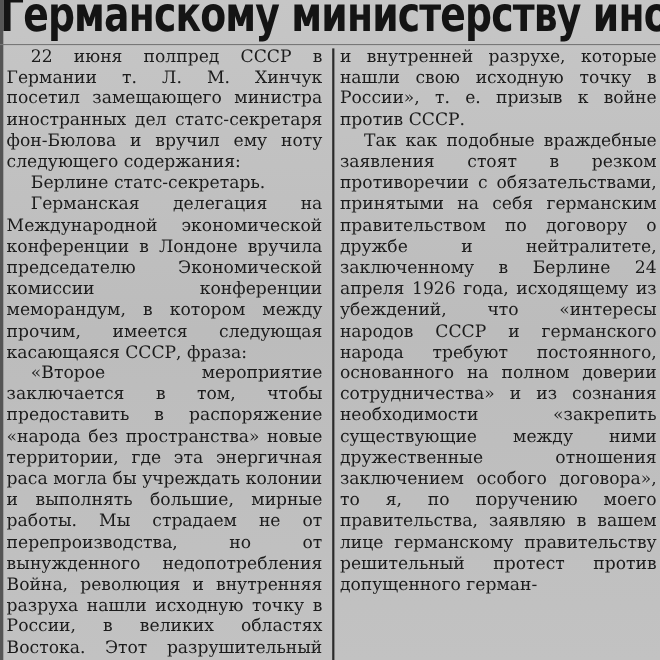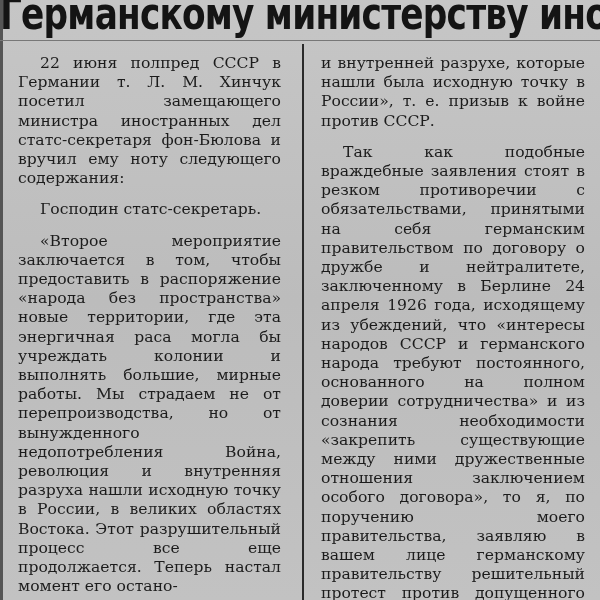--- a/index.html
+++ b/index.html
@@ -28,21 +28,21 @@
   }
   .col {
     position: absolute; top: 42px;
     font-size: 15.6px;
     line-height: 19.2px;
     text-align: justify;
     color: #1c1c1c;
   }
   .col-left { left: 6px; width: 287px; }
   .col-right { left: 309px; width: 288px; }
-  .col p { margin: 12px; text-indent: 0; }
+  .col p { margin: 0; text-indent: 0; }
   .col p.indent { text-indent: 22px; }
   .divider {
     position: absolute; left: 302px; top: 44px; width: 1.5px; height: 556px;
     background: #2a2a2a;
   }
   .left-edge {
     position: absolute; left: 0; top: 0; width: 3px; height: 600px;
     background: #555;
   }
   .rule-left {
@@ -52,23 +52,24 @@
 </head>
 <body>
 
 <div class="page">
   <div class="left-edge"></div>
   <div class="headline">Германскому министерству иностранных дел</div>
   <div class="rule-left"></div>
 
   <div class="col col-left">
     <p class="indent">22 июня полпред СССР в Германии т. Л. М. Хинчук посетил замещающего министра иностранных дел статс-секретаря фон-Бюлова и вручил ему ноту следующего содержания:</p>
-    <p class="indent">Господин статс-секретарь.</p>
+    <p class="indent">Берлине статс-секретарь.</p>
+    <p class="indent">Германская делегация на Международной экономической конференции в Лондоне вручила председателю Экономической комиссии конференции меморандум, в котором между прочим, имеется следующая касающаяся СССР, фраза:</p>
     <p class="indent">«Второе мероприятие заключается в том, чтобы предоставить в распоряжение «народа без пространства» новые территории, где эта энергичная раса могла бы учреждать колонии и выполнять большие, мирные работы. Мы страдаем не от перепроизводства, но от вынужденного недопотребления Война, революция и внутренняя разруха нашли исходную точку в России, в великих областях Востока. Этот разрушительный процесс все еще продолжается. Теперь настал момент его остано-</p>
   </div>
 
   <div class="divider"></div>
 
   <div class="col col-right">
-    <p>и внутренней разрухе, которые нашли была исходную точку в России», т. е. призыв к войне против СССР.</p>
+    <p>и внутренней разрухе, которые нашли свою исходную точку в России», т. е. призыв к войне против СССР.</p>
     <p class="indent">Так как подобные враждебные заявления стоят в резком противоречии с обязательствами, принятыми на себя германским правительством по договору о дружбе и нейтралитете, заключенному в Берлине 24 апреля 1926 года, исходящему из убеждений, что «интересы народов СССР и германского народа требуют постоянного, основанного на полном доверии сотрудничества» и из сознания необходимости «закрепить существующие между ними дружественные отношения заключением особого договора», то я, по поручению моего правительства, заявляю в вашем лице германскому правительству решительный протест против допущенного герман-</p>
   </div>
 </div>
 
 </body></html>

